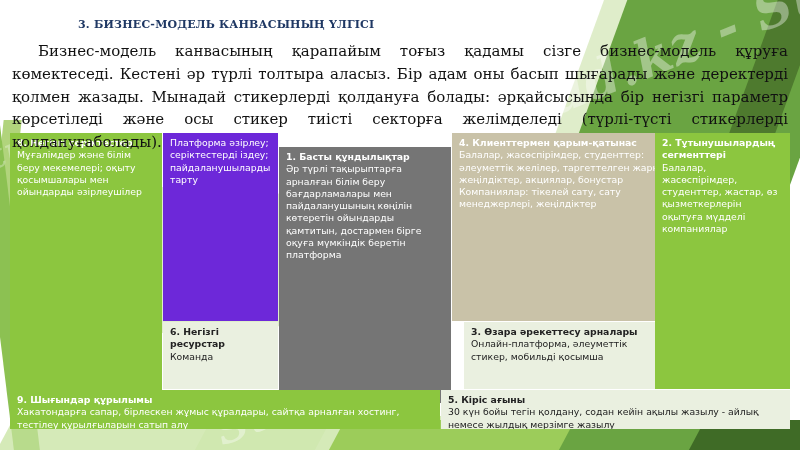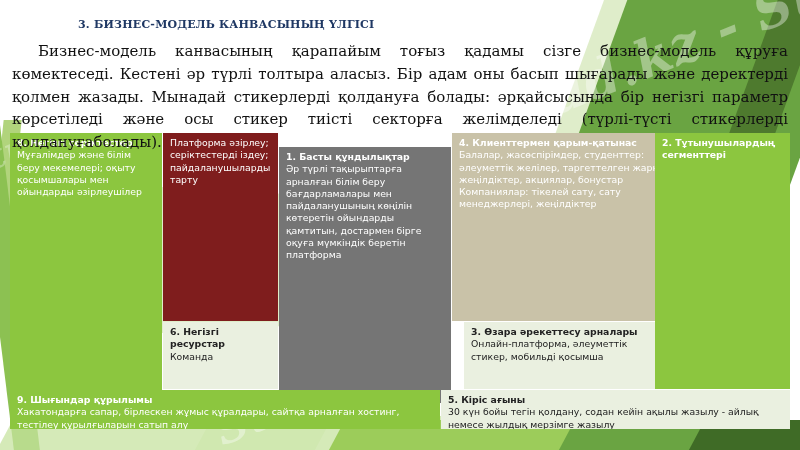--- a/index.html
+++ b/index.html
@@ -74,21 +74,21 @@
   }
 
   
   .canvas{position:absolute;left:10px;top:133px;width:780px;height:296px;z-index:4;}
   .cell{position:absolute;box-sizing:border-box;padding:4px 6px 4px 7px;
         font-size:9.3px;line-height:1.32;overflow:hidden;}
   .cell .hd{font-weight:700;display:block;}
   .cell .bd{display:block;white-space:pre-line;}
 
   .c-green  {background:#8cc63f;color:#ffffff;}
-  .c-green2 {background:#7f1d1d;color:#ffffff;}
+  .c-green2 {background:#6d28d9;color:#ffffff;}
   .c-gray   {background:#757575;color:#ffffff;}
   .c-tan    {background:#c9c2a8;color:#ffffff;}
   .c-pale   {background:#eaf0e0;color:#222222;}
 
   
   .p8 {left:0px;   top:0px;   width:152px; height:296px;}
   .p7 {left:153px; top:0px;   width:115px; height:188px;}
   .p6 {left:153px; top:189px; width:115px; height:67px;}
   .p1 {left:269px; top:0px;   width:172px; height:256px;margin-top:14px;}
   .p4 {left:442px; top:0px;   width:237px; height:188px;}
@@ -159,20 +159,21 @@
 Компаниялар: тікелей сату, сату менеджерлері, жеңілдіктер</span>
     </div>
 
     <div class="cell c-pale p3">
       <span class="hd">3. Өзара әрекеттесу арналары</span>
       <span class="bd">Онлайн-платформа, әлеуметтік стикер, мобильді қосымша</span>
     </div>
 
     <div class="cell c-green p2">
       <span class="hd">2. Тұтынушылардың сегменттері</span>
+      <span class="bd">Балалар, жасөспірімдер, студенттер, жастар, өз қызметкерлерін оқытуға мүдделі компаниялар</span>
     </div>
 
     <div class="cell c-green p9">
       <span class="hd">9. Шығындар құрылымы</span>
       <span class="bd">Хакатондарға сапар, бірлескен жұмыс құралдары, сайтқа арналған хостинг, тестілеу құрылғыларын сатып алу</span>
     </div>
 
     <div class="cell c-pale p5">
       <span class="hd">5. Кіріс ағыны</span>
       <span class="bd">30 күн бойы тегін қолдану, содан кейін ақылы жазылу - айлық немесе жылдық мерзімге жазылу</span>

